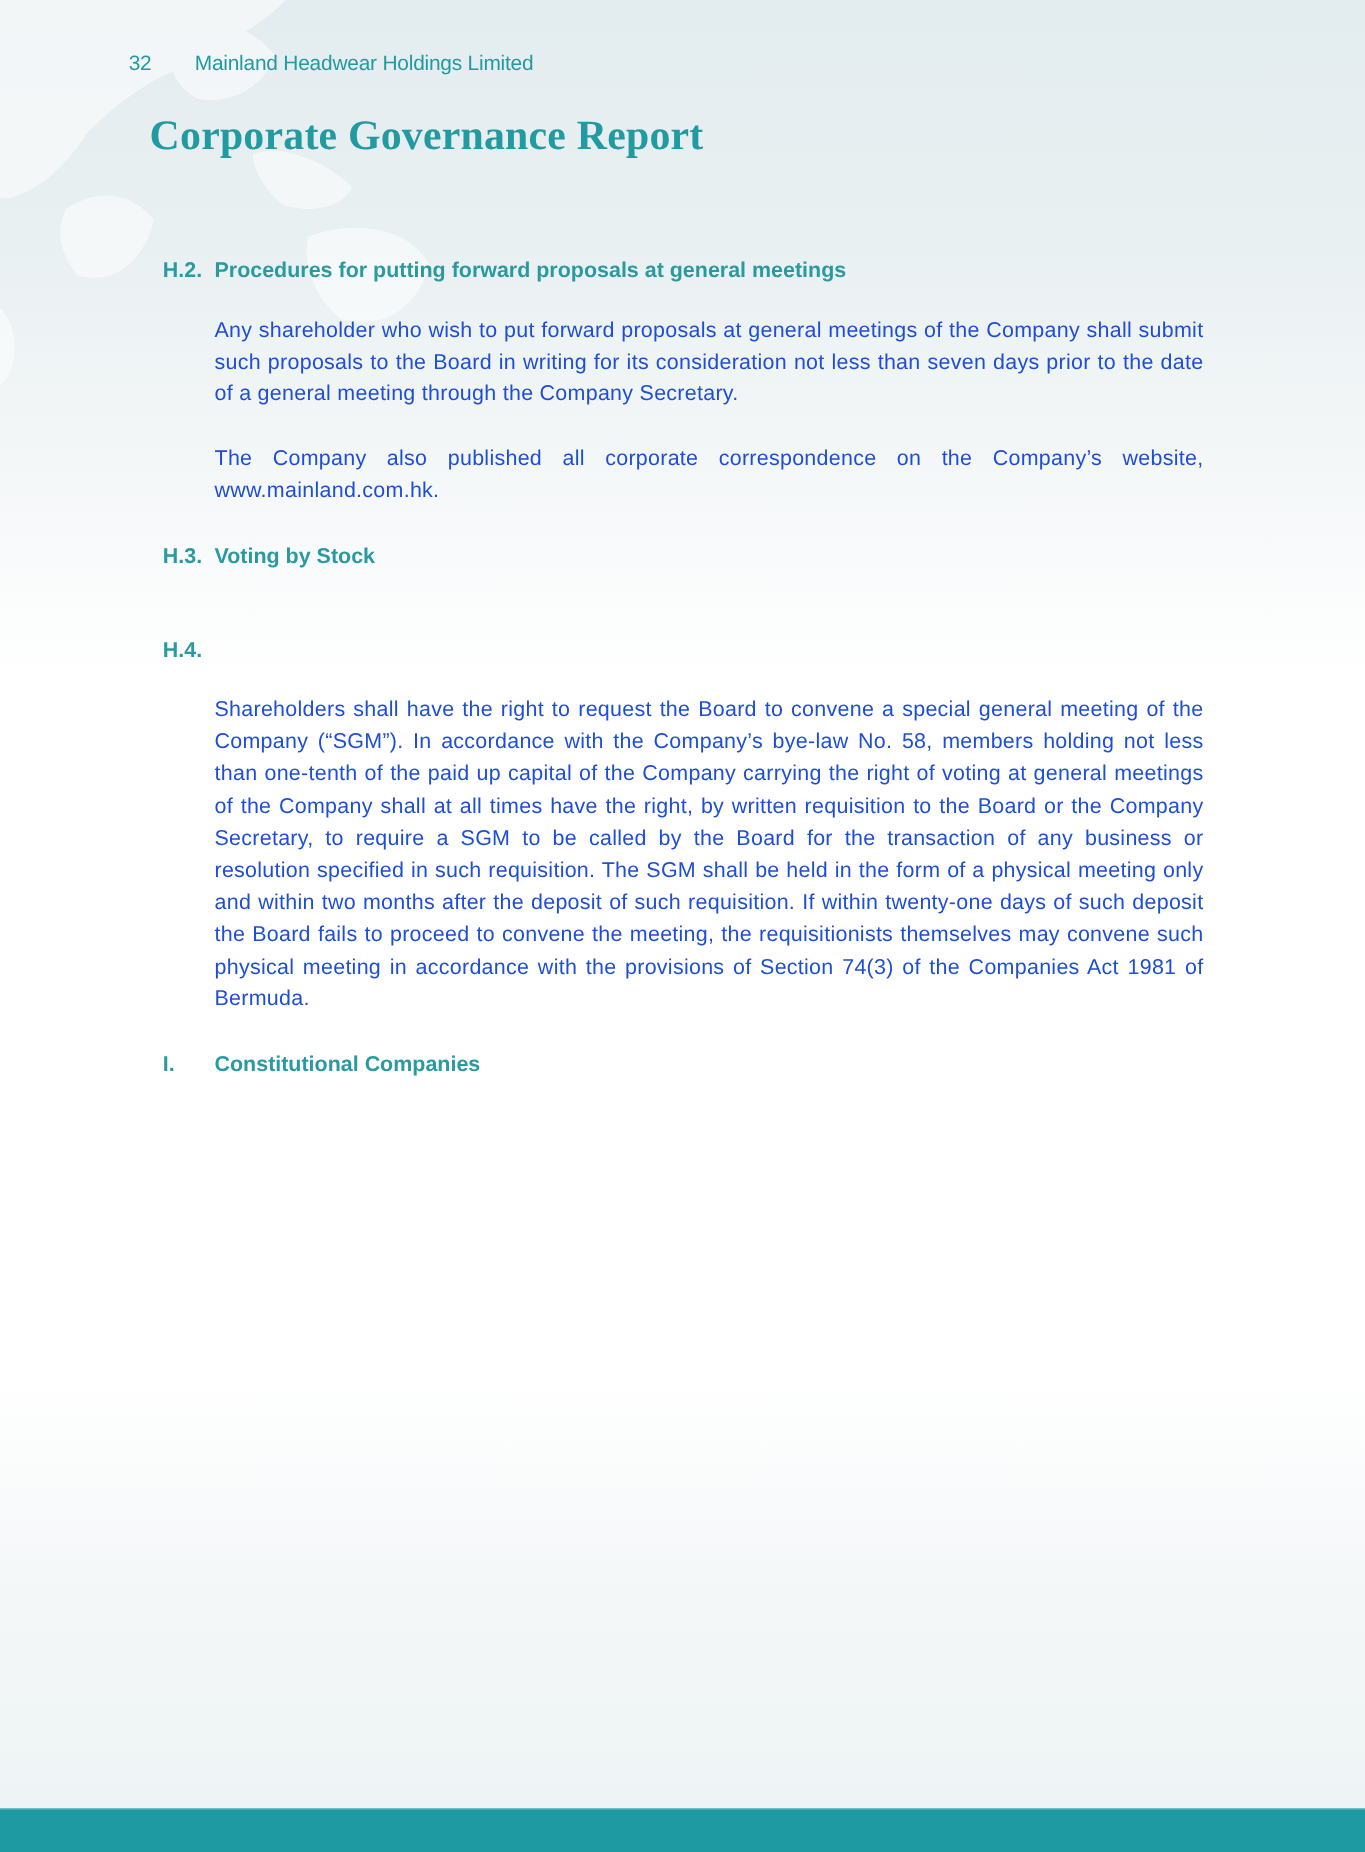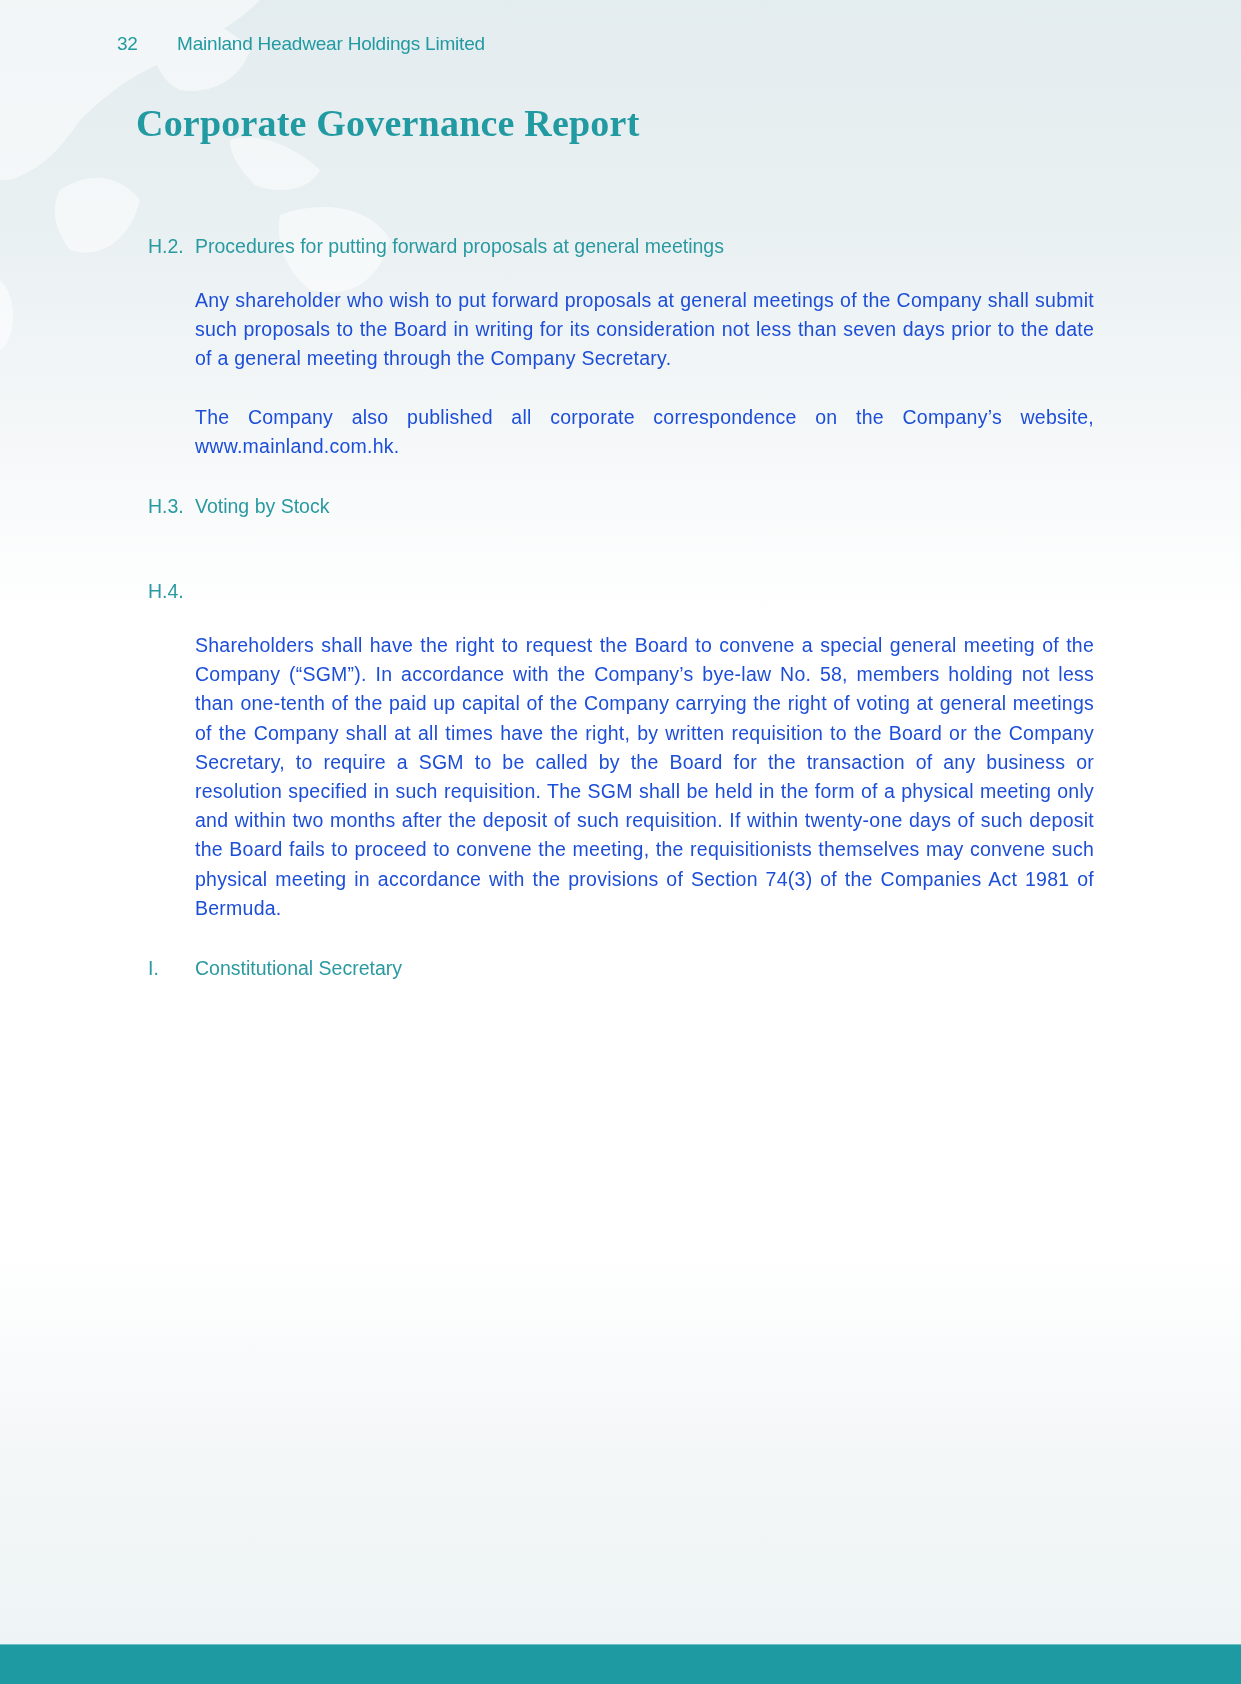--- a/index.html
+++ b/index.html
@@ -10,32 +10,32 @@
       overflow: hidden;
       font-family: "Liberation Sans", sans-serif;
       color: #2b2b2b;
       background: linear-gradient(to bottom, #e3ecef 0px, #e9f0f2 220px, #f4f7f8 420px, #ffffff 620px, #ffffff 1250px, #f4f7f8 1450px, #eef4f5 1640px);
     }
     .map-bg {
       position: absolute; left: 0; top: 0; width: 1241px; height: 520px;
       pointer-events: none;
     }
     .page-header {
-      position: absolute; left: 117px; top: 33px;
+      position: absolute; left: 117px; top: 48px;
       font-size: 19px; color: #229aa1; letter-spacing: -0.2px;
     }
     .page-header .page-num { display: inline-block; width: 60px; }
     .page-title {
       position: absolute; left: 136px; top: 101px; margin: 0;
       font-family: "Liberation Serif", "DejaVu Serif", serif;
       font-weight: bold; font-size: 38px; color: #229aa1; letter-spacing: 0.2px;
     }
     .content { position: absolute; left: 148px; top: 230px; width: 946px; }
     .section-heading {
-      font-weight: normal; font-size: 19.5px; color: #2a9aa1;
+      font-weight: bold; font-size: 19.5px; color: #2a9aa1;
       margin: 0; height: 32px; line-height: 32px; display: flex;
     }
     .section-heading .num { display: inline-block; width: 47px; flex: 0 0 47px; }
     .para {
       margin: 0 0 0 47px; font-size: 19.5px; line-height: 29.2px;
       text-align: justify; letter-spacing: 0.25px; color: #1d4ed8;
     }
     .gap-h { height: 24px; }
     .gap-p { height: 29px; }
     .gap-s { height: 29px; }
@@ -95,20 +95,20 @@
     </h2>
     <div class="gap-h"></div>
     <p class="para">Shareholders shall have the right to request the Board to convene a special general meeting of the Company (“SGM”). In accordance with the Company’s bye-law No. 58, members holding not less than one-tenth of the paid up capital of the Company carrying the right of voting at general meetings of the Company shall at all times have the right, by written requisition to the Board or the Company Secretary, to require a SGM to be called by the Board for the transaction of any business or resolution specified in such requisition. The SGM shall be held in the form of a physical meeting only and within two months after the deposit of such requisition. If within twenty-one days of such deposit the Board fails to proceed to convene the meeting, the requisitionists themselves may convene such physical meeting in accordance with the provisions of Section 74(3) of the Companies Act 1981 of Bermuda.</p>
   </div>
 
   <div class="gap-s"></div>
 
   <div>
     <h2 class="section-heading">
       <span class="num">I.</span>
-      <span>Constitutional Secretary</span>
+      <span>Constitutional Companies</span>
     </h2>
     <div class="gap-h"></div>
   </div>
 
 </div>
 
 <div class="footer-band"></div>
 
 </body></html>

